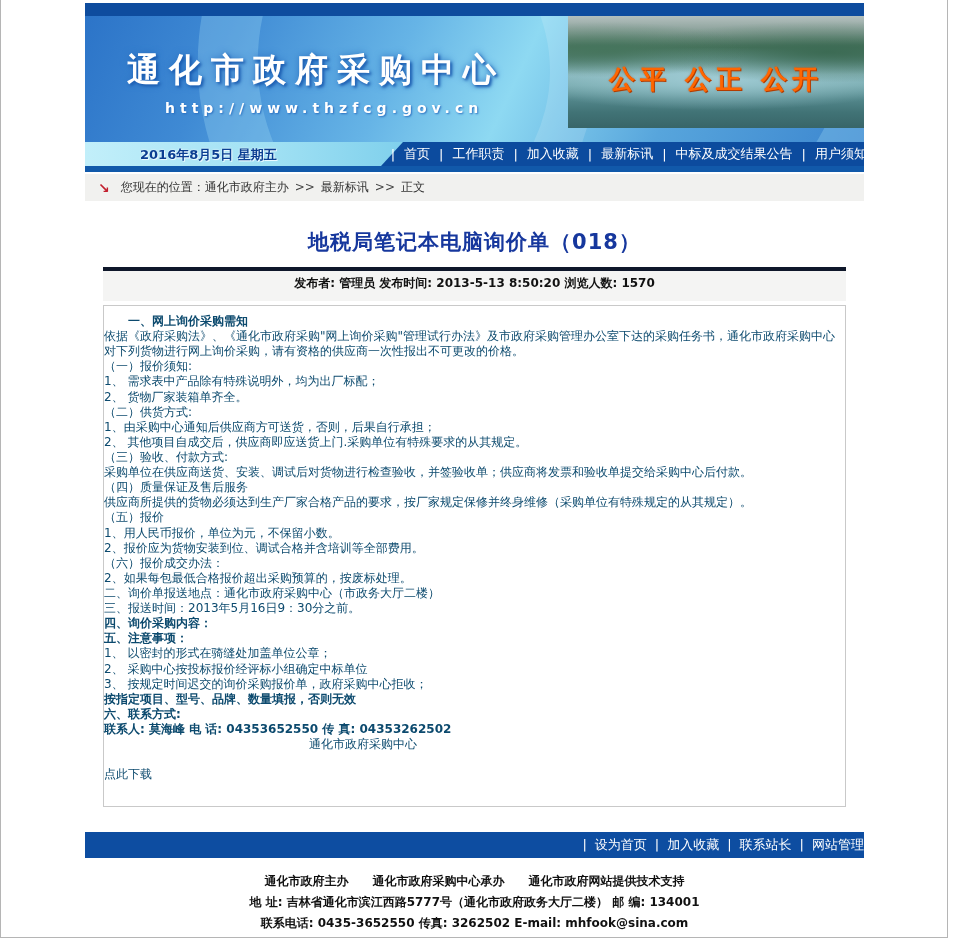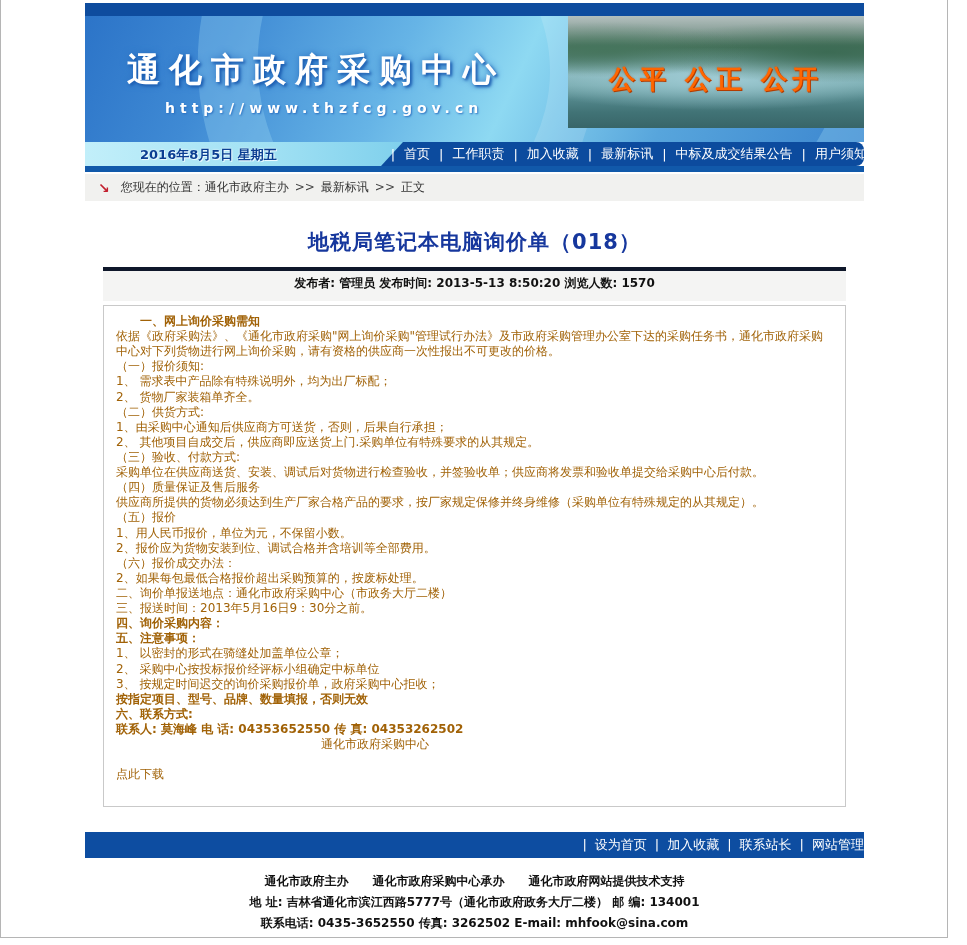--- a/index.html
+++ b/index.html
@@ -27,21 +27,21 @@
      background:
        linear-gradient(180deg,rgba(255,255,255,.30),rgba(255,255,255,0) 26%),
        radial-gradient(90% 45% at 12% 30%,#46755d 0%,rgba(70,117,93,0) 55%),
        radial-gradient(120% 50% at 88% 32%,#3c6b54 0%,rgba(60,107,84,0) 55%),
        radial-gradient(100% 40% at 50% 56%,#9fcbd4 0%,rgba(159,203,212,0) 70%),
        linear-gradient(180deg,#93a4a2 0%,#6f8c82 16%,#49735d 28%,#5d8b85 40%,#87b6bc 52%,#74a7ab 62%,#53878b 74%,#417376 86%,#386568 100%);}
   .slogan{position:absolute;left:0;right:0;top:46px;text-align:center;color:#ff6600;
      font-size:26px;font-weight:bold;letter-spacing:5px;white-space:nowrap;
      text-shadow:1px 1px 0 #b33c00,0 0 2px rgba(180,60,0,.6);}
 
-  .banner-strip{position:relative;height:24px;background:#0c4b9e;border-radius:8px;}
+  .banner-strip{position:relative;height:24px;background:#0c4b9e;}
   .date-zone{position:absolute;left:0;top:0;bottom:0;width:320px;
      background:linear-gradient(90deg,#c2effa 0%,#9fe0f3 60%,#7fd0ec 100%);
      clip-path:polygon(0 0,318px 0,296px 100%,0 100%);}
   .date-text{position:absolute;left:55px;top:4px;font-size:13px;font-weight:bold;color:#0a3e92;
      text-shadow:1px 1px 0 #eaf9ff,0 0 2px #fff;white-space:nowrap;}
   .nav-links{position:absolute;left:326px;right:4px;top:0;bottom:0;display:flex;
      align-items:center;justify-content:center;color:#fff;font-size:13px;white-space:nowrap;}
   .nav-links .sep{margin:0 9px;font-weight:normal;}
   .nav-links .item{cursor:pointer;}
   .banner-substrip{height:6px;background:#1159aa;}
@@ -52,21 +52,21 @@
   .crumb-arrow{color:#c21f2e;font-weight:bold;font-size:14px;margin-right:11px;}
   .breadcrumb .sep{margin:0 6px;color:#444;}
   .breadcrumb .crumb{cursor:pointer;}
 
   
   .article-title{text-align:center;margin:27px 0 11px;color:#16379d;font-size:21px;
      font-weight:bold;letter-spacing:1px;}
   .meta-bar{margin:0 18px;border-top:4px solid #0f172a;background:#f4f4f3;
      padding:4px 0 9px;text-align:center;font-size:12px;font-weight:bold;color:#111;}
   .content-box{margin:4px 18px 0;border:1px solid #c9c9c9;background:#fff;
-     padding:8px 12px 24px;font-size:12px;color:#a16207;line-height:1.26;}
+     padding:8px 0 24px;font-size:12px;color:#0c4a6e;line-height:1.26;}
   .line{min-height:15px;}
   .line.bold{font-weight:bold;}
   .line.indent{text-indent:24px;}
   .line.sig{padding-left:205px;}
   .line.blank{height:15px;}
   .line.link{cursor:pointer;}
 
   
   .footer-bar{margin-top:25px;height:26px;line-height:26px;background:#0d4da1;color:#fff;
      text-align:right;font-size:13px;}

